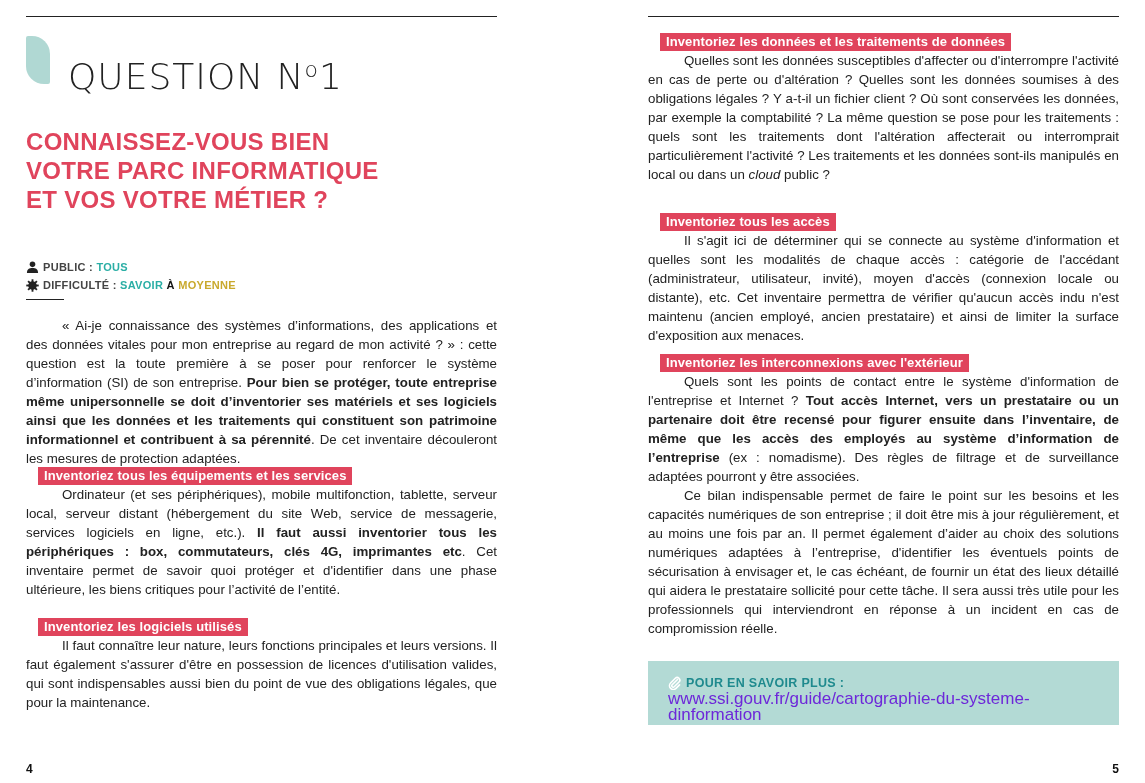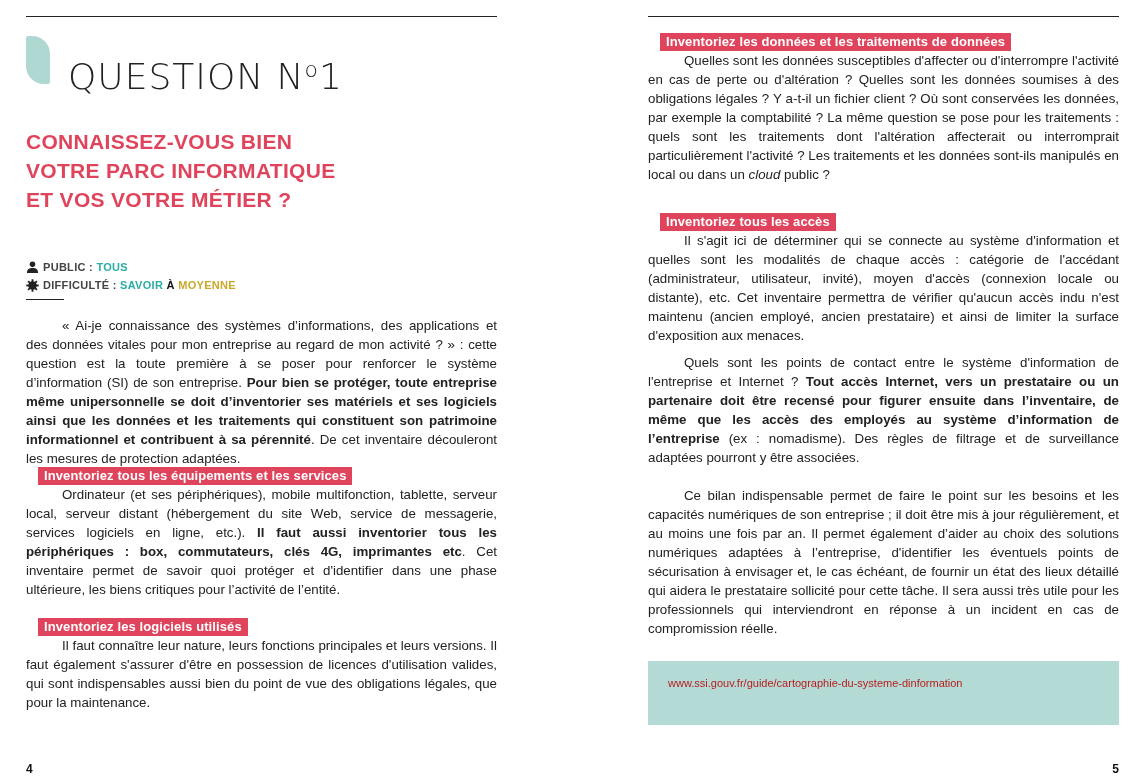--- a/index.html
+++ b/index.html
@@ -13,21 +13,21 @@
     .top-rule { position: absolute; top: 16px; left: 0; width: 471px; height: 1px; background: #222; }
 
     
     .leaf { position: absolute; left: 0; top: 36px; width: 24px; height: 48px; background: #b0d8d3;
             border-radius: 2px 18px 2px 18px; }
     .question-title { position: absolute; left: 42px; top: 48px; font-family: "DejaVu Sans", sans-serif;
             font-weight: 200; font-size: 36px; letter-spacing: 1px; color: #222; line-height: 44px; }
     .question-title sup { font-size: 22px; vertical-align: 12px; }
 
     .main-heading { position: absolute; left: 0; top: 127px; width: 420px; color: #e0445c;
-            font-family: "Liberation Sans", sans-serif; font-weight: 700; font-size: 21px; line-height: 29px; letter-spacing: 0.3px; }
+            font-family: "Liberation Sans", sans-serif; font-weight: 700; font-size: 24px; line-height: 29px; letter-spacing: 0.3px; }
 
     .meta { position: absolute; left: 0; top: 258px; font-family: "Liberation Sans", sans-serif; font-weight: 700;
             font-size: 11px; line-height: 18px; color: #444; letter-spacing: 0.3px; }
     .meta-row { display: flex; align-items: center; gap: 4px; }
     .meta-icon { width: 13px; height: 13px; display: inline-block; }
     .teal { color: #2aaea5; }
     .gold { color: #c9a92d; }
     .black { color: #111; }
     .short-rule { position: absolute; left: 0; top: 299px; width: 38px; height: 1px; background: #222; }
 
@@ -37,21 +37,21 @@
     .text-block b { font-weight: 700; }
 
     .section-tag { display: inline-block; background: #e0445c; color: #fff; font-family: "Liberation Sans", sans-serif;
             font-weight: 700; font-size: 13px; line-height: 18px; padding: 0 6px; letter-spacing: 0.1px; margin-left: 12px; }
 
     .page-number { position: absolute; top: 762px; font-family: "Liberation Sans", sans-serif; font-weight: 700; font-size: 12px; color: #111; }
 
     .info-box { position: absolute; left: 0; top: 661px; width: 471px; height: 64px; background: #b3dad5; padding: 14px 20px; }
     .info-title { display: flex; align-items: center; gap: 4px; font-family: "Liberation Sans", sans-serif; font-weight: 700;
             font-size: 12.5px; color: #1f8a8e; letter-spacing: 0.3px; line-height: 16px; }
-    .info-link { font-family: "Liberation Sans", sans-serif; font-size: 11px; color: #b91c1c; line-height: 16px; }
+    .info-link { font-family: "Liberation Sans", sans-serif; font-size: 17px; color: #6d28d9; line-height: 16px; }
   </style>
 </head>
 <body>
 
 <div class="page page-left">
   <div class="top-rule"></div>
   <div class="leaf"></div>
   <div class="question-title">
     <span>QUESTION N</span><sup>o</sup><span>1</span>
   </div>
@@ -113,25 +113,32 @@
     <div class="section-tag">Inventoriez les données et les traitements de données</div>
     <p><span>Quelles sont les données susceptibles d'affecter ou d'interrompre l'activité en cas de perte ou d'altération ? Quelles sont les données soumises à des obligations légales ? Y a-t-il un fichier client ? Où sont conservées les données, par exemple la comptabilité ? La même question se pose pour les traitements : quels sont les traitements dont l'altération affecterait ou interromprait particulièrement l'activité ? Les traitements et les données sont-ils manipulés en local ou dans un </span><i>cloud</i><span> public ?</span></p>
   </div>
 
   <div class="text-block" style="top:212px;">
     <div class="section-tag">Inventoriez tous les accès</div>
     <p>Il s'agit ici de déterminer qui se connecte au système d'information et quelles sont les modalités de chaque accès : catégorie de l'accédant (administrateur, utilisateur, invité), moyen d'accès (connexion locale ou distante), etc. Cet inventaire permettra de vérifier qu'aucun accès indu n'est maintenu (ancien employé, ancien prestataire) et ainsi de limiter la surface d'exposition aux menaces.</p>
   </div>
 
   <div class="text-block" style="top:353px;">
+    <div class="section-tag">Inventoriez les interconnexions avec l'extérieur</div>
     <p><span>Quels sont les points de contact entre le système d'information de l'entreprise et Internet ? </span><b>Tout accès Internet, vers un prestataire ou un partenaire doit être recensé pour figurer ensuite dans l’inventaire, de même que les accès des employés au système d’information de l’entreprise</b><span> (ex : nomadisme). Des règles de filtrage et de surveillance adaptées pourront y être associées.</span></p>
   </div>
 
   <div class="text-block" style="top:486px;">
     <p>Ce bilan indispensable permet de faire le point sur les besoins et les capacités numériques de son entreprise ; il doit être mis à jour régulièrement, et au moins une fois par an. Il permet également d’aider au choix des solutions numériques adaptées à l’entreprise, d'identifier les éventuels points de sécurisation à envisager et, le cas échéant, de fournir un état des lieux détaillé qui aidera le prestataire sollicité pour cette tâche. Il sera aussi très utile pour les professionnels qui interviendront en réponse à un incident en cas de compromission réelle.</p>
   </div>
 
   <div class="info-box">
+    <div class="info-title">
+      <svg width="14" height="14" viewBox="0 0 14 14">
+        <path d="M9.5 3.5 L4.2 8.8 A1.4 1.4 0 0 0 6.2 10.8 L11 6 A2.6 2.6 0 0 0 7.3 2.3 L2.6 7 A3.8 3.8 0 0 0 8 12.4 L11.5 8.9" fill="none" stroke="#ffffff" stroke-width="1.6" stroke-linecap="round"></path>
+      </svg>
+      <span>POUR EN SAVOIR PLUS :</span>
+    </div>
     <div class="info-link">www.ssi.gouv.fr/guide/cartographie-du-systeme-dinformation</div>
   </div>
 
   <div class="page-number" style="right:0;">5</div>
 </div>
 
 </body></html>

